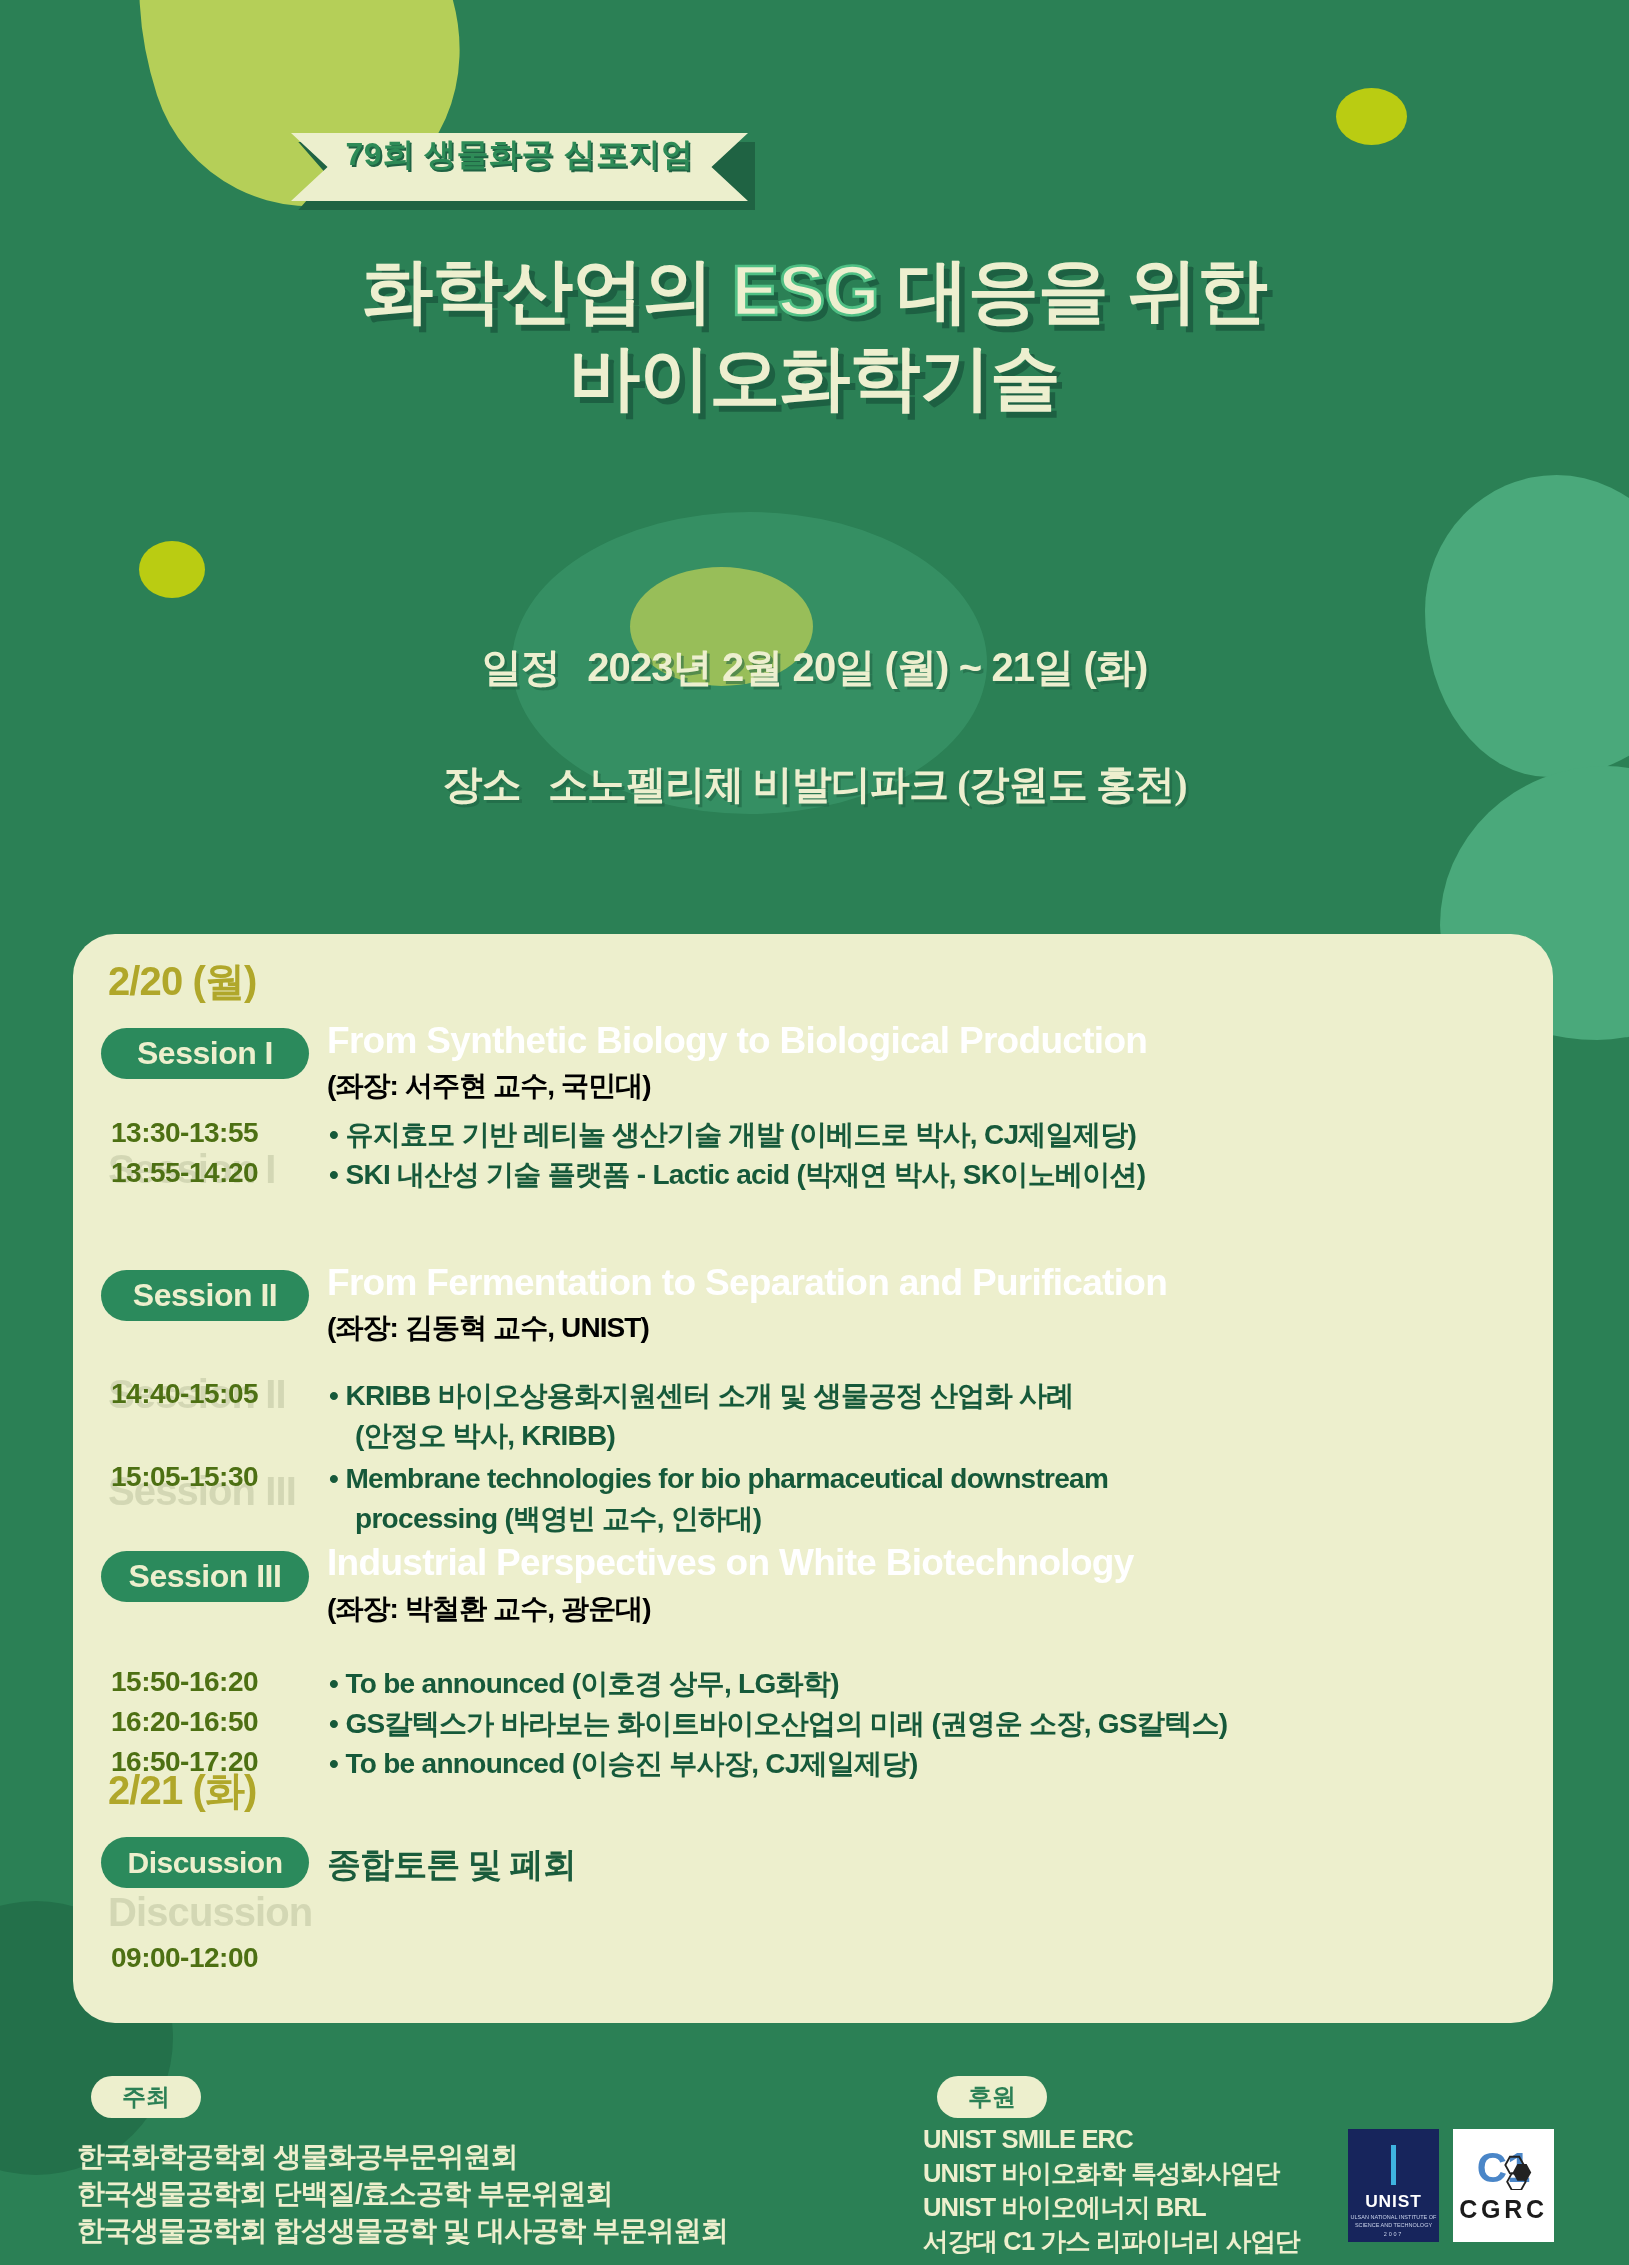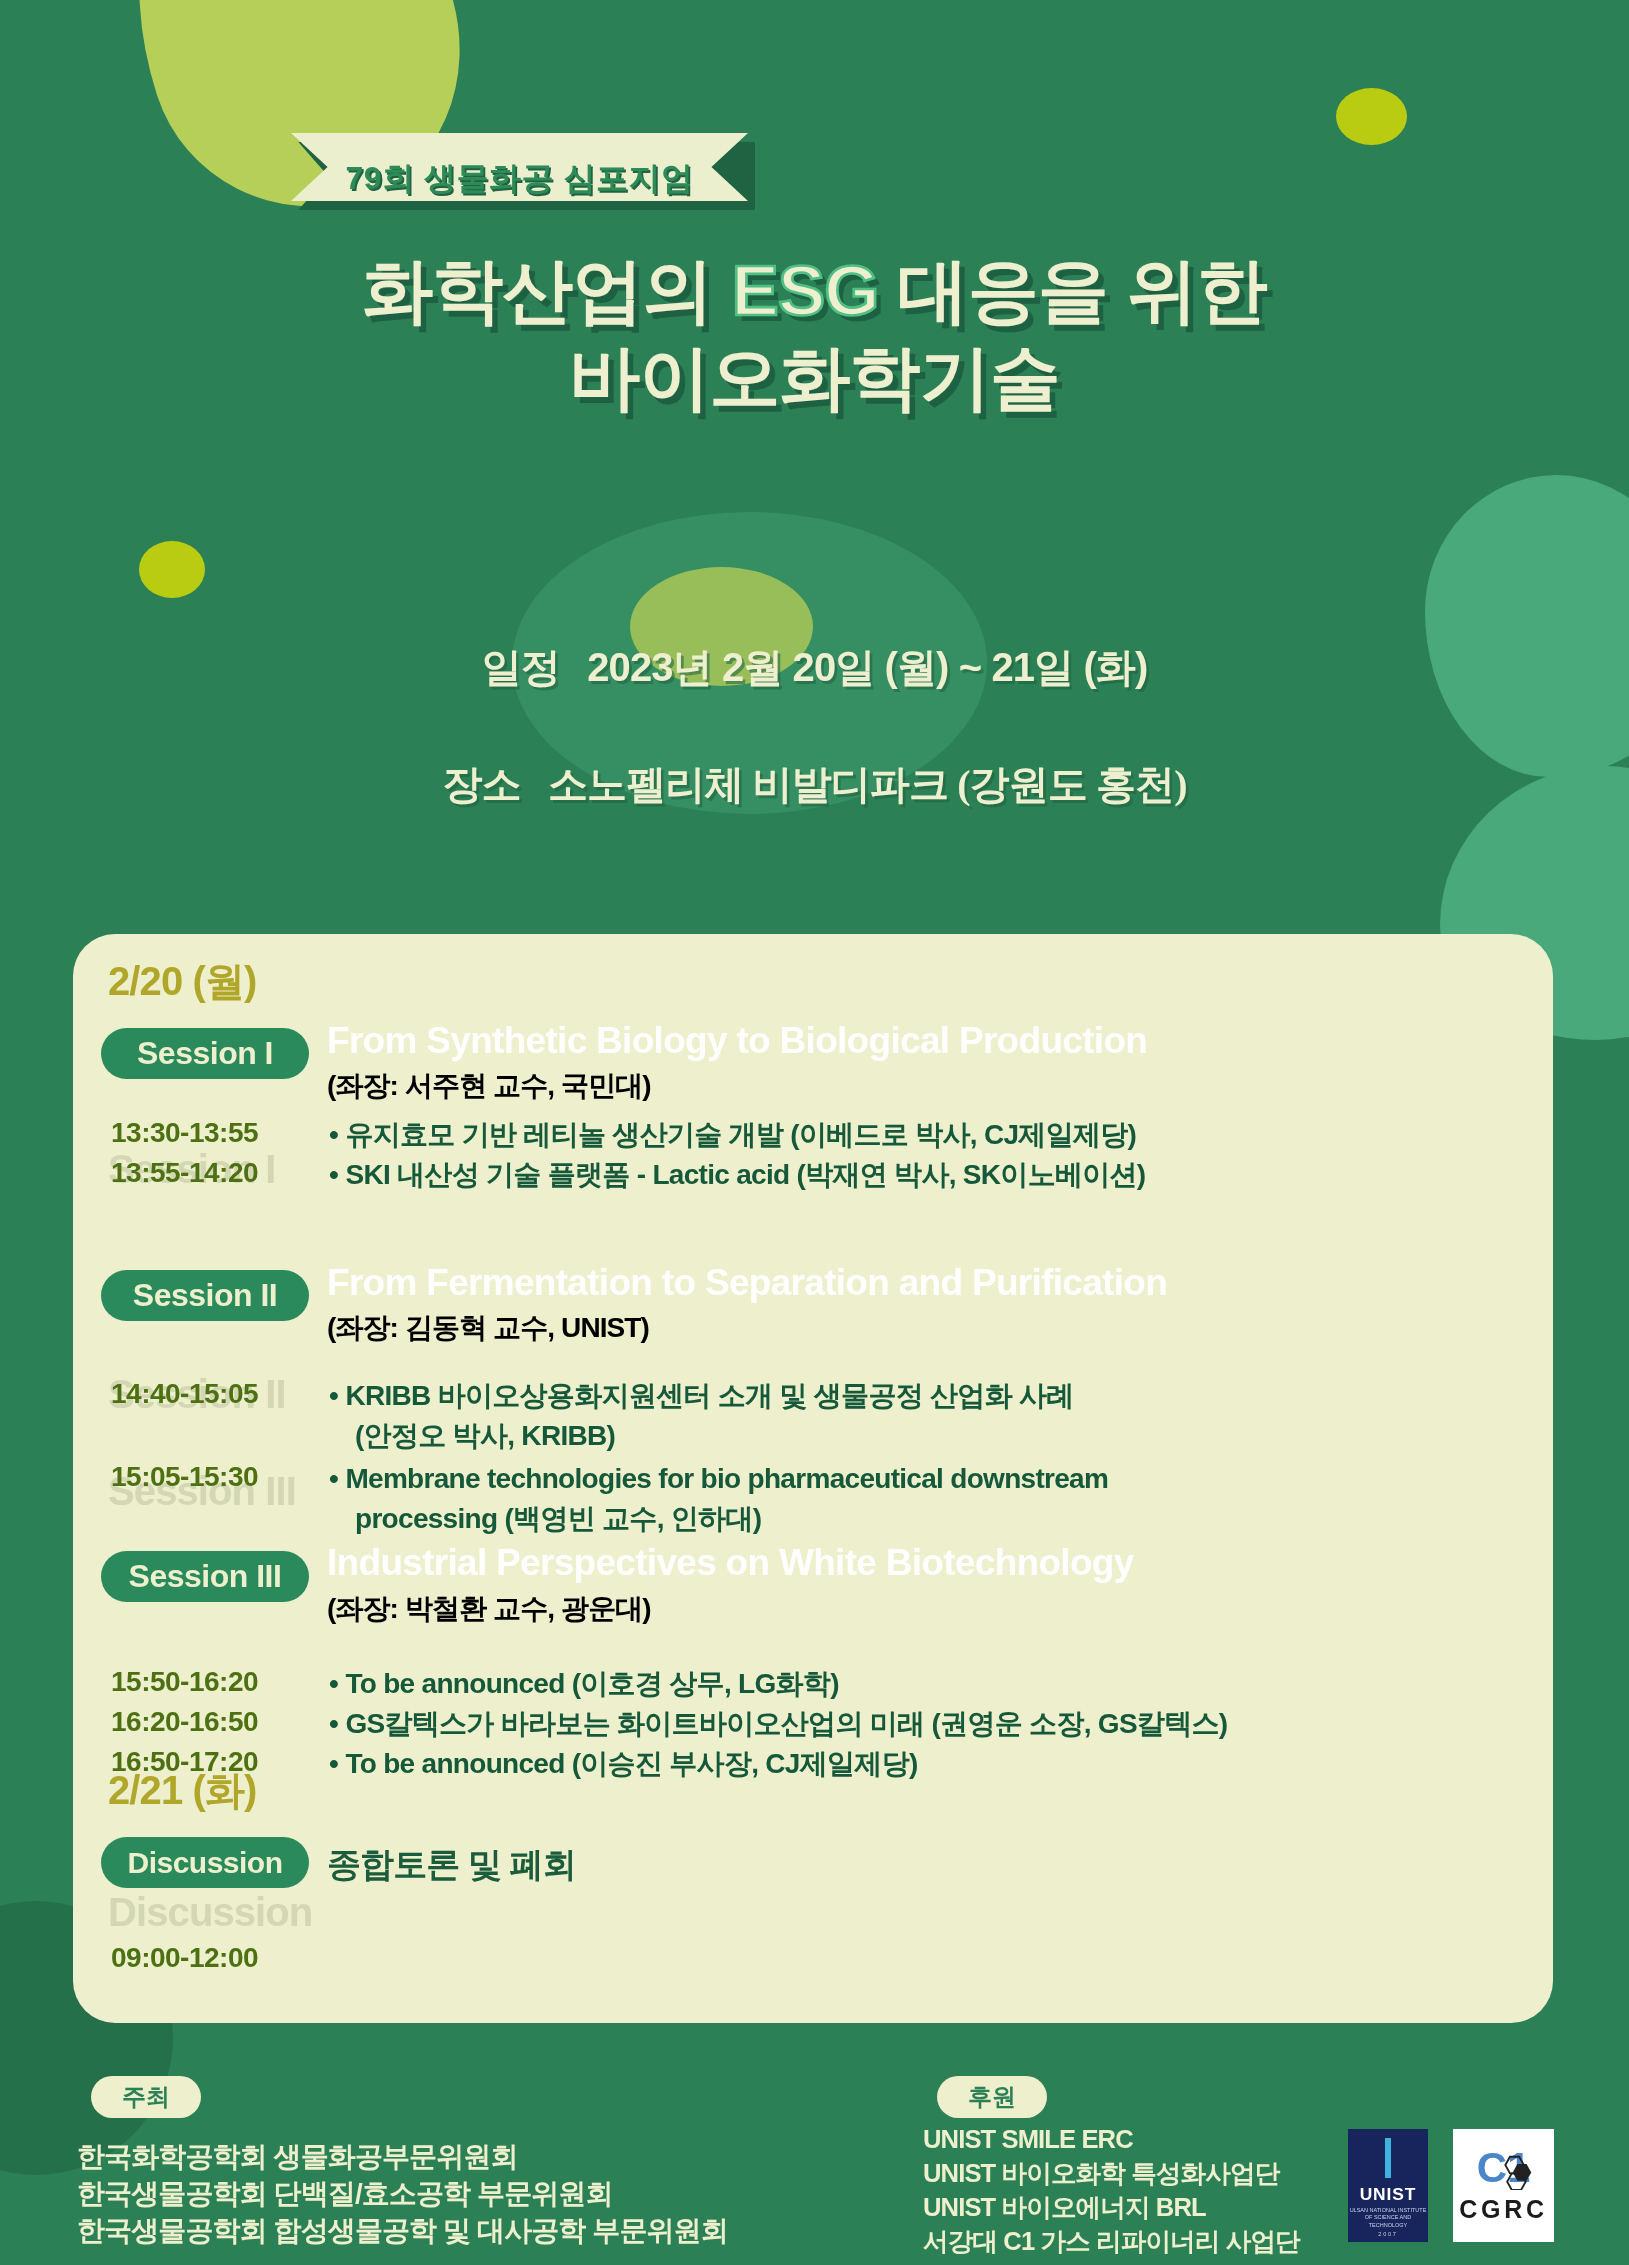--- a/index.html
+++ b/index.html
@@ -49,21 +49,21 @@
   .ribbon-wrap{position:absolute;left:291px;top:133px;width:457px;height:68px;}
   .ribbon-shadow{
     position:absolute;left:7.3px;top:9.1px;width:457px;height:68px;
     background:#1f6343;
     clip-path:polygon(0 0,100% 0,100% 100%,0 100%,6.5% 50%);
   }
   .ribbon{
     position:absolute;left:0;top:0;width:457px;height:68px;
     background:#ecefcd;
     clip-path:polygon(0 0,100% 0,92% 50%,100% 100%,0 100%,8% 50%);
-    display:flex;align-items:flex-end;justify-content:center;
+    display:flex;align-items:flex-start;justify-content:center;
   }
   .ribbon-text{
     font-size:32px;font-weight:bold;color:#2e8b57;letter-spacing:0.5px;
     text-shadow:1.8px 1.8px 0 #1f6343;
   }
 
   
   .title{
     position:absolute;left:0;right:0;top:207px;text-align:center;
     font-size:71px;font-weight:bold;line-height:1.22;
@@ -149,21 +149,21 @@
   .foot-pill-spon{left:937px;top:2076px;}
 
   .foot-list{
     position:absolute;color:#edefcd;font-weight:bold;font-size:28px;
     line-height:1.33;letter-spacing:-0.9px;
   }
   .foot-host{left:77px;top:2138px;}
   .foot-spon{left:923px;top:2122px;font-size:25.6px;}
 
   .logo-unist{
-    position:absolute;left:1348px;top:2129px;width:80px;height:113px;
+    position:absolute;left:1348px;top:2129px;width:91px;height:113px;
     background:#17255c;display:flex;flex-direction:column;
     align-items:center;justify-content:flex-end;padding-bottom:5.5px;
     box-sizing:border-box;
   }
   .logo-unist .bar{
     width:5.5px;height:40px;background:#3fb3e0;margin-bottom:5.5px;
   }
   .logo-unist .nm{color:#fff;font-size:17.4px;font-weight:bold;letter-spacing:0.9px;}
   .logo-unist .sub{color:#c9d2ea;font-size:5.5px;text-align:center;line-height:1.3;margin-top:2.7px;}
   .logo-unist .yr{color:#c9d2ea;font-size:5.5px;letter-spacing:1.8px;margin-top:1.8px;}

